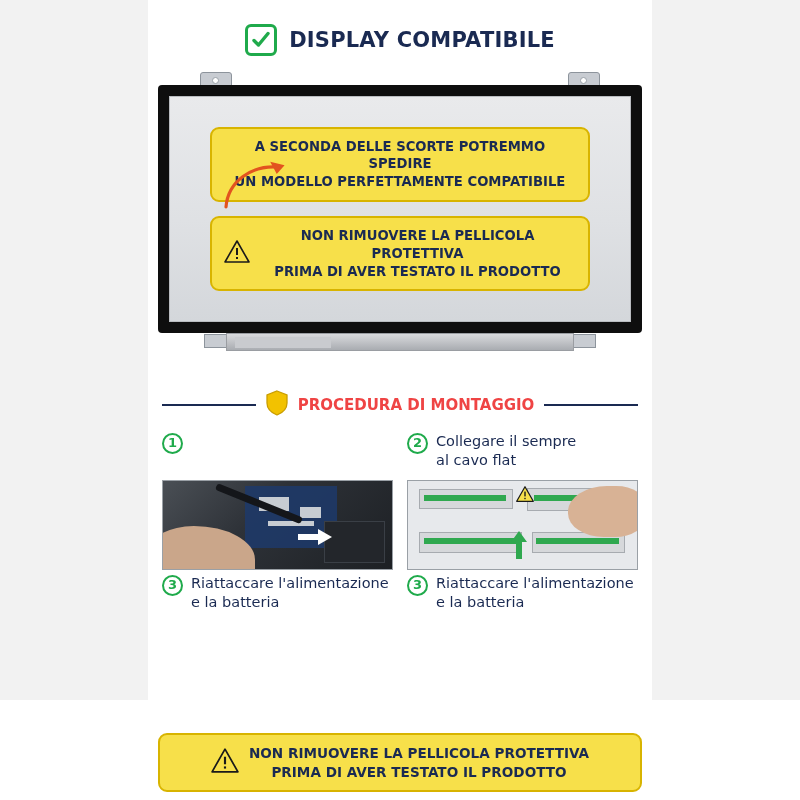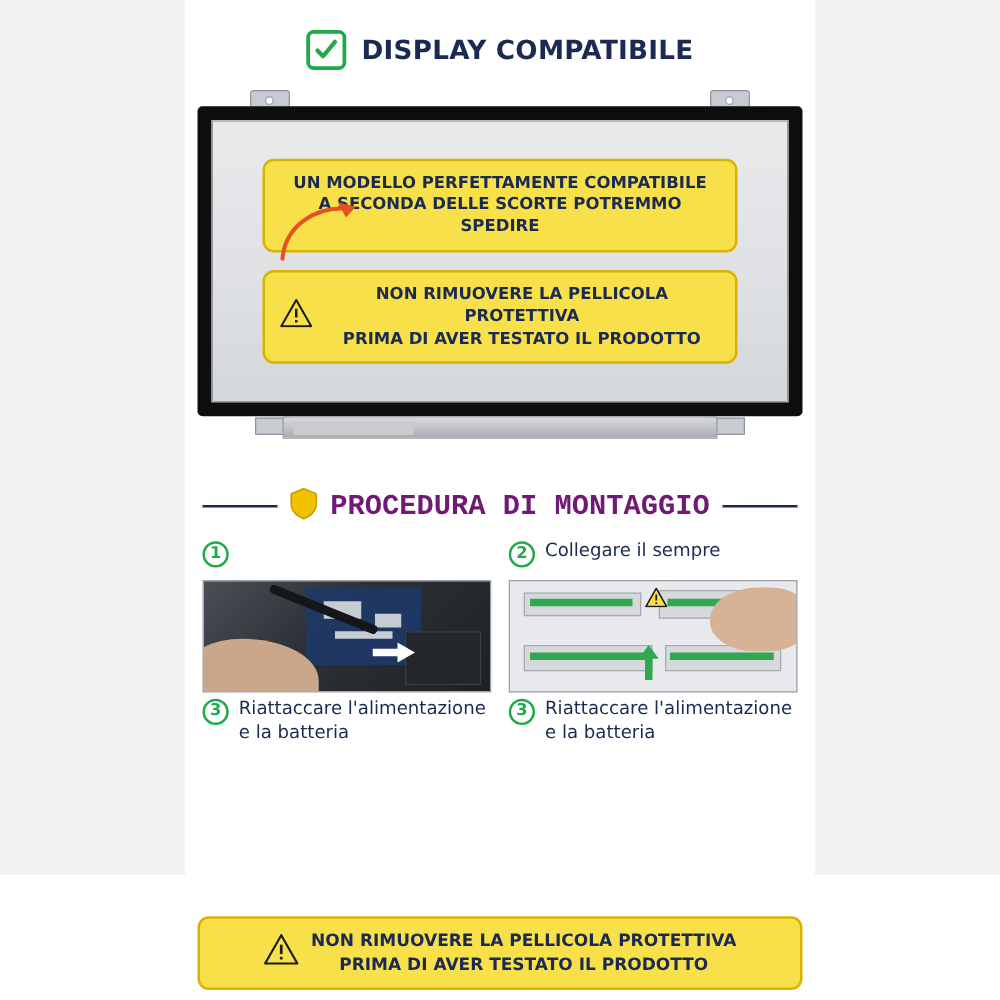--- a/index.html
+++ b/index.html
@@ -190,25 +190,24 @@
     gap: 10px;
     margin: 18px 14px 0 14px;
   }
   .proc-head .rule {
     flex: 1 1 auto;
     height: 2px;
     background: #1a2a52;
   }
   .proc-head .shield { flex: 0 0 auto; }
   .proc-title {
-    font-size: 23px;
+    font-size: 15px;
     font-weight: bold;
-    color: #701a75;
+    color: #ef4444;
     white-space: nowrap;
-    font-family: Liberation Mono, monospace;
   }
 
   .steps {
     margin: 12px 14px 0 14px;
     display: grid;
     grid-template-columns: 1fr 1fr;
     column-gap: 14px;
     row-gap: 4px;
   }
   .step-label {
@@ -368,22 +367,22 @@
         <div class="screen-inner">
 
           <span class="arrow-curve">
             <svg width="72" height="52" viewBox="0 0 72 52" aria-hidden="true">
               <path d="M8 50 C10 24, 34 8, 60 10" fill="none" stroke="#e2541f" stroke-width="3.2" stroke-linecap="round"></path>
               <path d="M62 2 L66 13 L52 13 Z" fill="#e2541f" transform="rotate(62 59 9)"></path>
             </svg>
           </span>
 
           <div class="yellow-box">
+            <div>A SECONDA DELLE SCORTE POTREMMO SPEDIRE</div>
             <div>UN MODELLO PERFETTAMENTE COMPATIBILE</div>
-            <div>A SECONDA DELLE SCORTE POTREMMO SPEDIRE</div>
           </div>
 
           <div class="yellow-box with-icon">
             <span class="warn-tri">
               <svg width="26" height="23" viewBox="0 0 26 23" aria-hidden="true">
                 <path d="M13 1 L25 22 L1 22 Z" fill="#f7e04a" stroke="#1a1a1a" stroke-width="1.6" stroke-linejoin="round"></path>
                 <rect x="12" y="8" width="2" height="7" fill="#1a1a1a"></rect>
                 <rect x="12" y="17" width="2" height="2" fill="#1a1a1a"></rect>
               </svg>
             </span>
@@ -417,20 +416,21 @@
     <div class="steps">
 
       <div class="step-label">
         <span class="step-num">1</span>
       </div>
 
       <div class="step-label">
         <span class="step-num">2</span>
         <span>
           <span style="display:block">Collegare il sempre</span>
+          <span style="display:block">al cavo flat</span>
         </span>
       </div>
 
       <div class="photo a">
         <div class="pa-board"></div>
         <div class="pa-chip" style="left:42%;top:18%;width:13%;height:16%;"></div>
         <div class="pa-chip" style="left:60%;top:30%;width:9%;height:12%;"></div>
         <div class="pa-chip" style="left:46%;top:46%;width:20%;height:6%;"></div>
         <div class="pa-batt"></div>
         <div class="pa-hand"></div>

